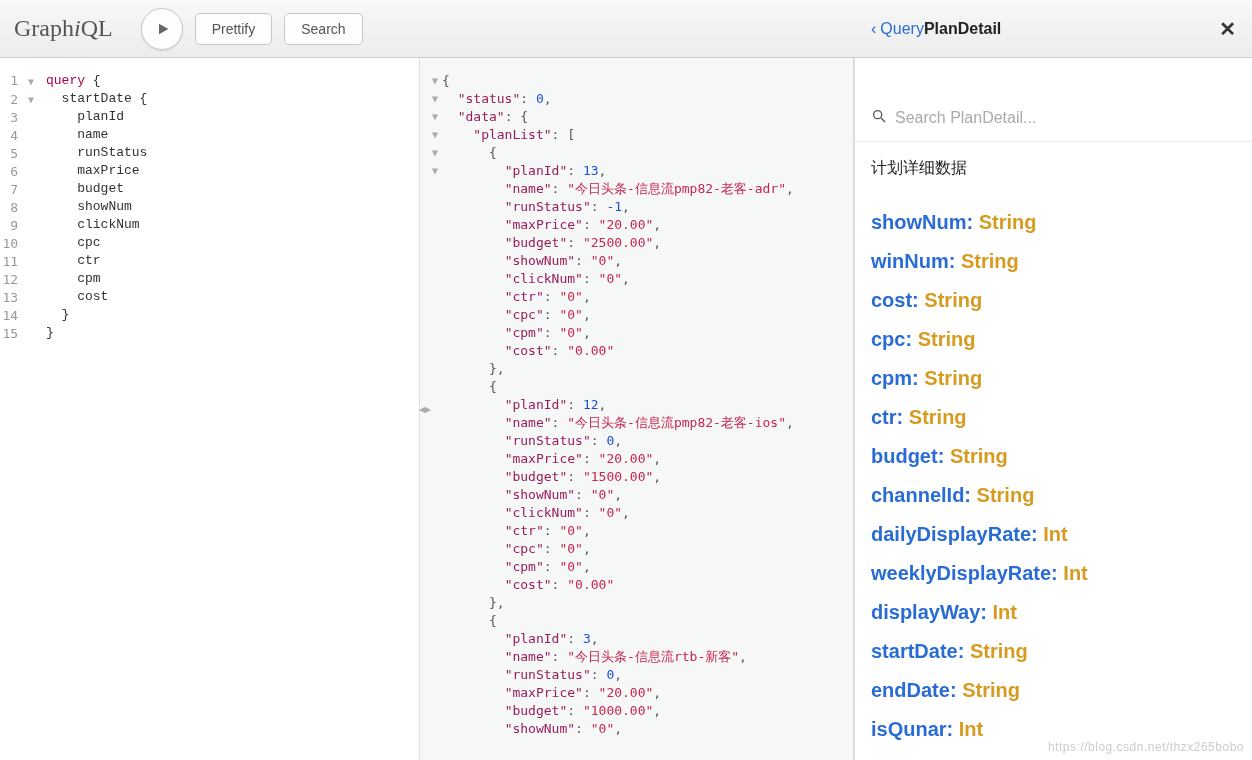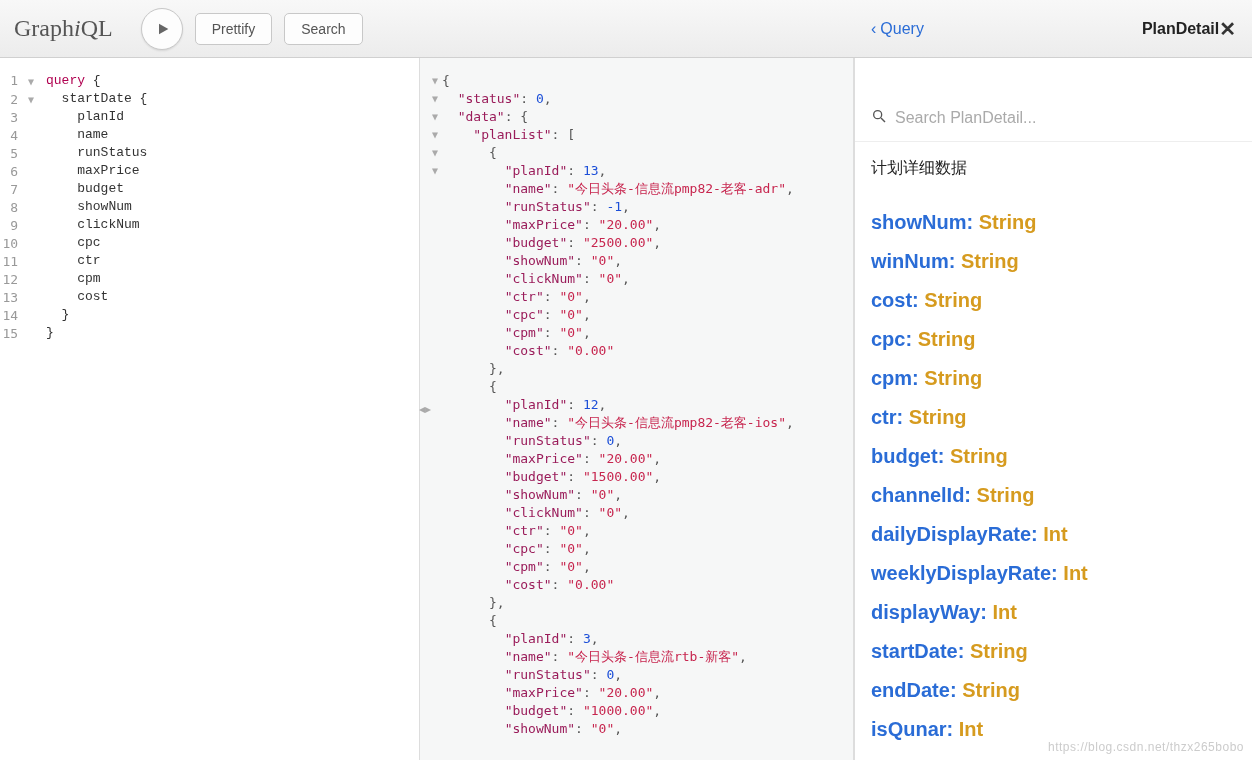--- a/index.html
+++ b/index.html
@@ -20,21 +20,21 @@
 .result-gutter { width: 20px; padding: 14px 2px 0 0; font-size: 10px; color: #aaa; text-align: right; line-height: 18px; font-family: Menlo, monospace; }
 .result-code { flex: 1; padding: 14px 4px 0 2px; font-family: Menlo, Consolas, monospace; font-size: 13px; line-height: 18px; white-space: pre; }
 .jk { color: #9a1c5a; } 
 .jn { color: #1c4fd8; } 
 .js { color: #c7254e; } 
 .jp { color: #555; } 
 .drag-handle { position: absolute; left: -1px; top: 50%; transform: translateY(-50%); color: #aaa; font-size: 12px; cursor: col-resize; user-select: none; }
 .docs-pane { width: 398px; display: flex; flex-direction: column; border-left: 1px solid #ddd; }
 .docs-header { height: 58px; margin-top: -58px; border-bottom: 1px solid #d0d0d0; display: flex; align-items: center; padding: 0 16px; background: linear-gradient(#f8f8f8,#ececec); position: relative; z-index: 2; }
 .docs-back { color: #2a6cd6; font-size: 16px; cursor: pointer; display: flex; align-items: center; gap: 4px; }
-.docs-title { flex: 1; text-align: right; font-weight: 600; font-size: 16px; color: #222; }
+.docs-title { flex: 1; text-align: left; font-weight: 600; font-size: 16px; color: #222; }
 .docs-close { font-size: 20px; color: #333; cursor: pointer; font-weight: bold; }
 .docs-body { flex: 1; overflow-y: auto; }
 .search-row { display: flex; align-items: center; gap: 8px; padding: 14px 16px; border-bottom: 1px solid #eee; margin-top: 36px; }
 .search-row input { border: none; outline: none; font-size: 16px; flex: 1; color: #333; }
 .search-row input::placeholder { color: #aaa; }
 .search-icon svg { width: 16px; height: 16px; fill: none; stroke: #555; stroke-width: 2; }
 .desc { padding: 16px; font-size: 16px; color: #222; }
 .section-label { padding: 0 16px 8px; font-size: 12px; font-weight: 600; color: #999; letter-spacing: 0.5px; border-bottom: 1px solid #eee; }
 .field-list { padding: 8px 16px 24px; }
 .field-item { padding: 8px 0; font-size: 20px; font-weight: bold; }

